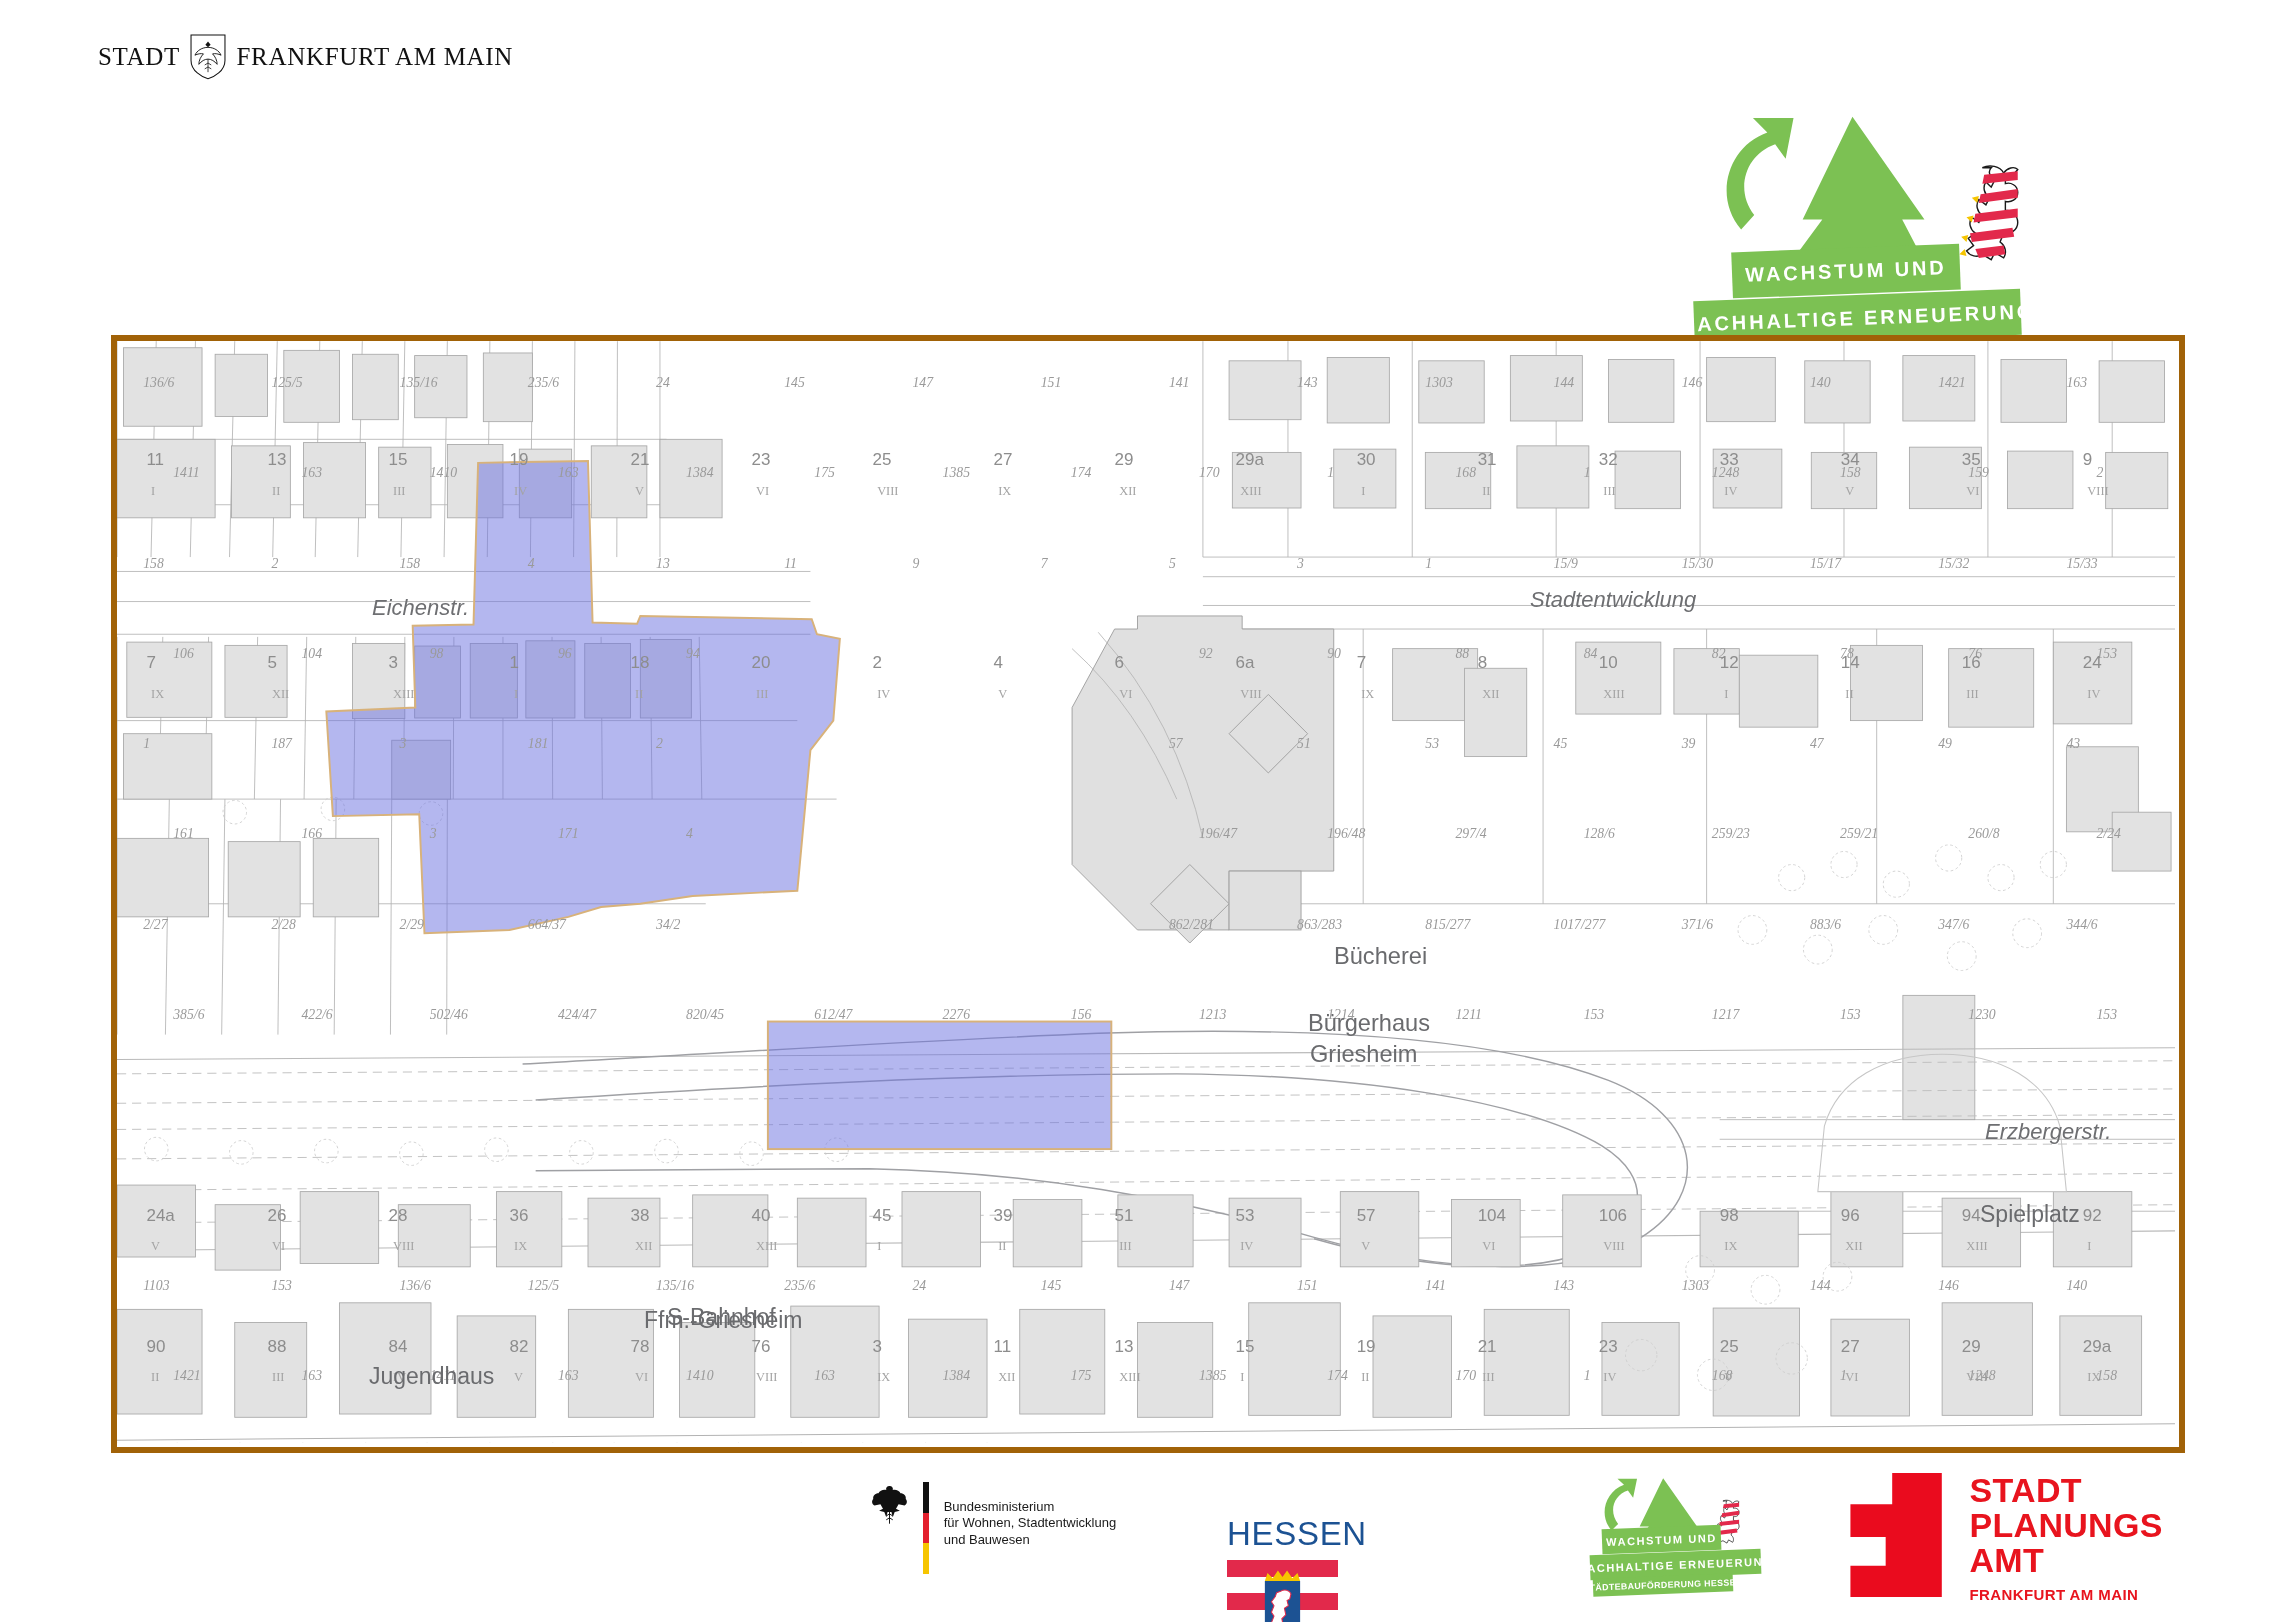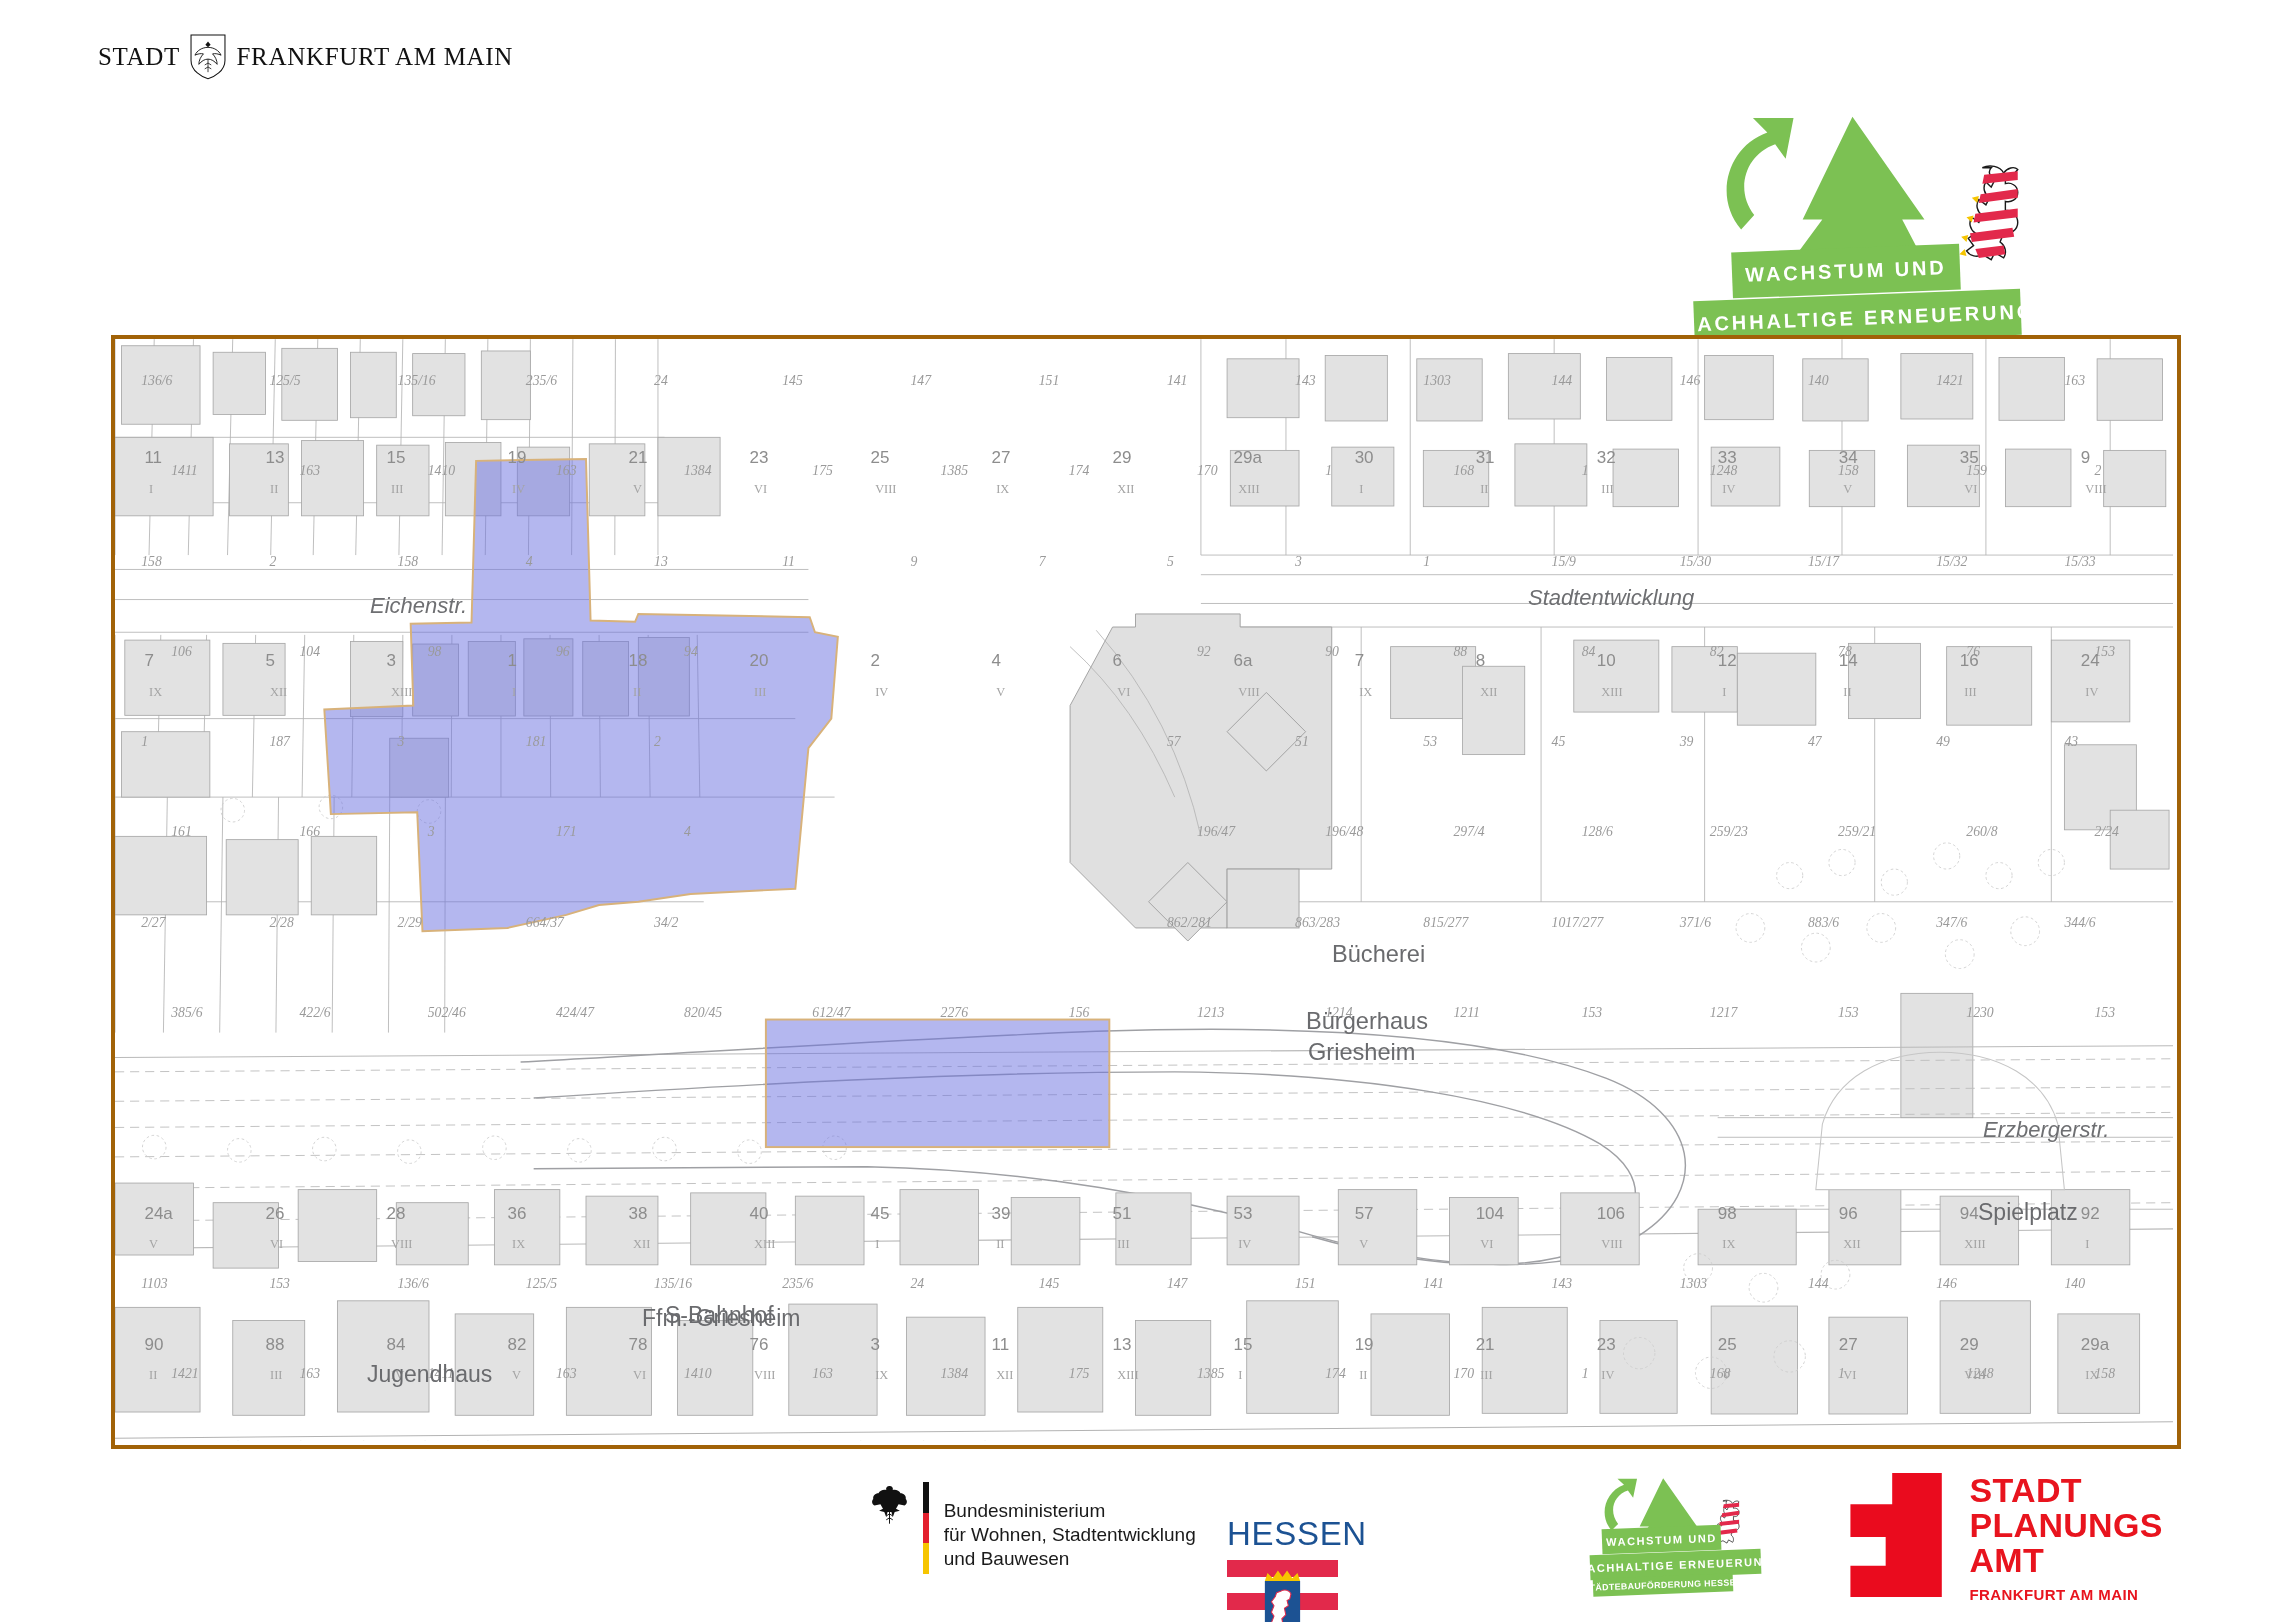--- a/index.html
+++ b/index.html
@@ -27,32 +27,32 @@
            justify-content:center;font-weight:bold;white-space:nowrap;}
   .wl-b1{left:38px;top:143px;width:228px;height:46px;transform:rotate(-2.2deg);
          font-size:20px;letter-spacing:2.9px;}
   .wl-b2{left:0px;top:190px;width:327px;height:46px;transform:rotate(-2.2deg);
          font-size:20px;letter-spacing:2.9px;}
   .wl-b3{left:5.2px;top:234px;width:262px;height:31px;transform:rotate(-2.2deg);
          font-size:15px;letter-spacing:0.8px;}
 
   
   #map-frame{position:absolute;left:111px;top:335px;width:2062px;height:1106px;
-             border:4px solid #a16207;background:#fff;overflow:hidden;}
+             border:6px solid #a16207;background:#fff;overflow:hidden;}
   #map-canvas{position:absolute;left:0;top:0;width:2058px;height:1102px;}
   .maplabel{position:absolute;color:#6f7073;font-family:"Liberation Sans",sans-serif;
             white-space:nowrap;font-style:italic;}
   .street{font-size:22px;font-style:italic;color:#6e6f72;}
   .poi{font-size:23.6px;font-style:normal;color:#6a6b6e;}
   .poi-s{font-size:23px;font-style:normal;color:#6a6b6e;}
 
   
   #footer{position:absolute;left:0;top:1459px;width:2295px;height:164px;}
   .f-logo{position:absolute;}
-  .bmwsb-text{font-size:19px;line-height:1.26;color:#1a1a1a;font-family:"Liberation Sans",sans-serif;}
+  .bmwsb-text{font-size:13px;line-height:1.26;color:#1a1a1a;font-family:"Liberation Sans",sans-serif;}
   .hessen-word{font-size:33px;color:#1c5293;letter-spacing:0.7px;font-weight:400;
                font-family:"Liberation Sans",sans-serif;}
   .stb-title{font-size:21.6px;font-weight:bold;line-height:1.12;color:#111;}
   .stb-sub{font-size:13.7px;line-height:1.2;color:#222;margin-top:5.9px;}
   .spa-word{color:#e8141e;font-weight:bold;font-size:34px;line-height:1.03;letter-spacing:0.3px;}
   .spa-sub{color:#e8141e;font-weight:bold;font-size:15px;letter-spacing:0.4px;margin-top:7.2px;}
 </style>
 </head>
 <body>
 

